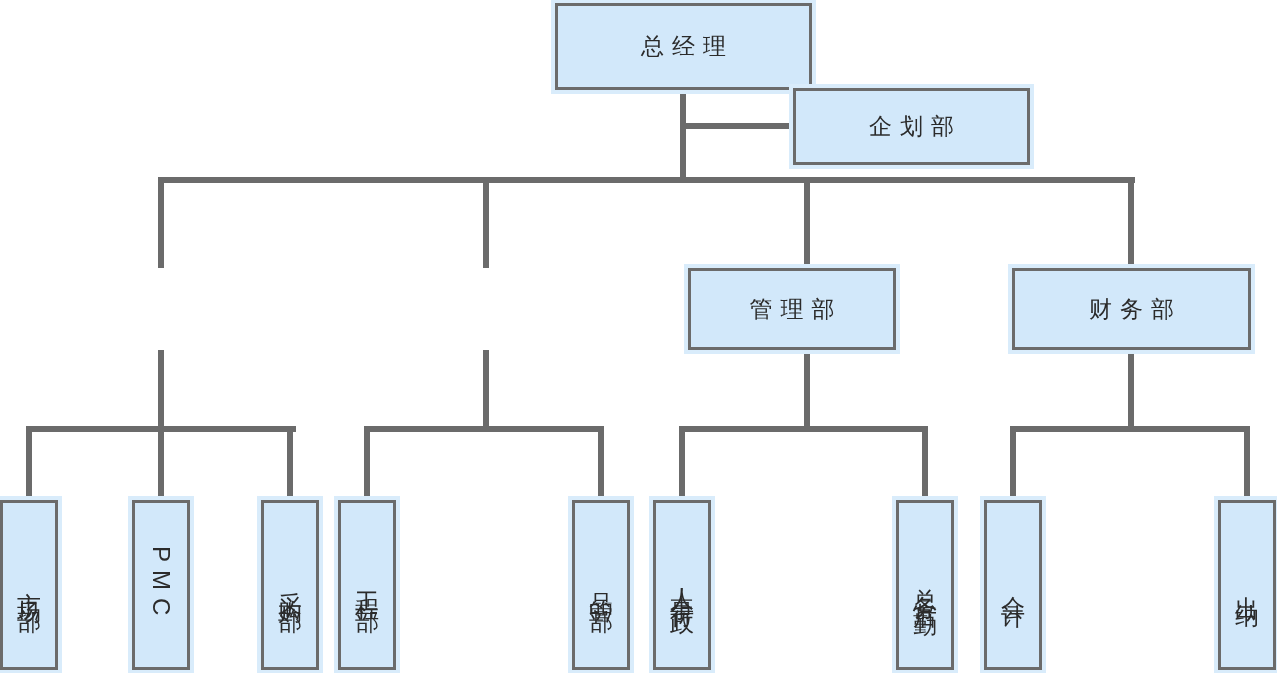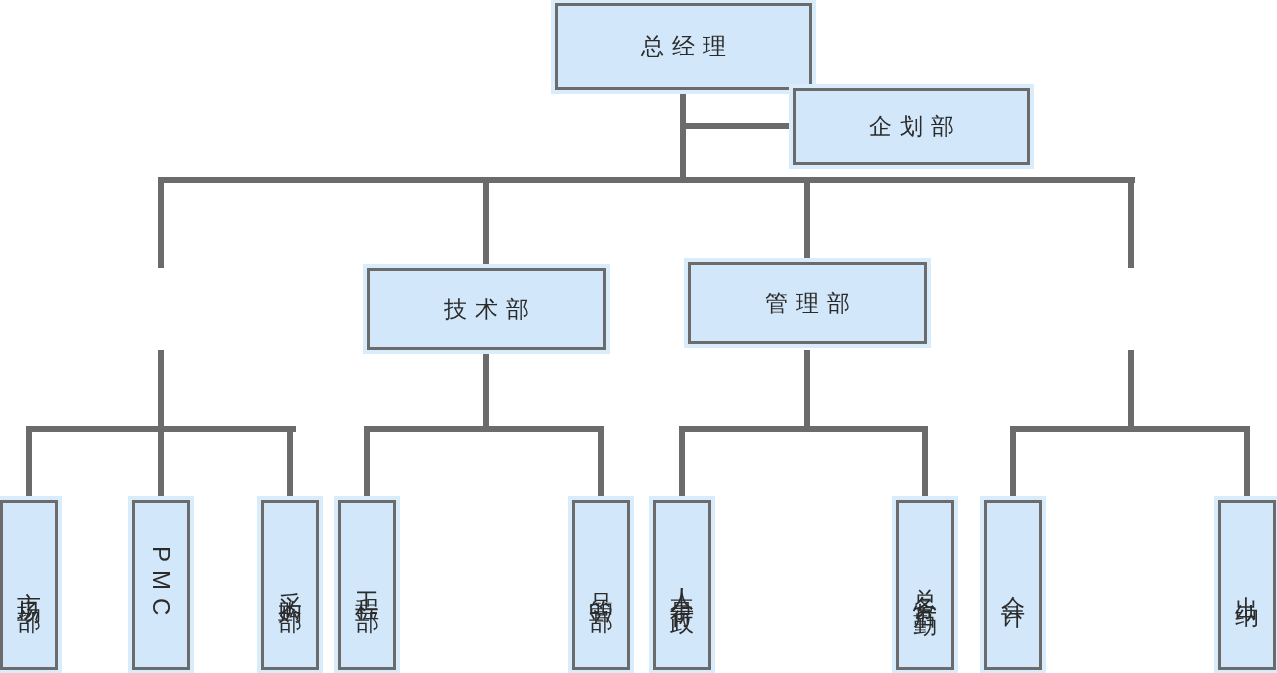--- a/index.html
+++ b/index.html
@@ -73,25 +73,25 @@
     <div class="line" style="left: 679px; top: 426px; width: 6px; height: 74px;"></div>
     <div class="line" style="left: 922px; top: 426px; width: 6px; height: 74px;"></div>
     <div class="line" style="left: 1010px; top: 426px; width: 6px; height: 74px;"></div>
     <div class="line" style="left: 1244px; top: 426px; width: 6px; height: 74px;"></div>
     <div class="node horizontal" style="left: 555px; top: 3px; width: 257px; height: 87px;">
       <span class="label">总经理</span>
     </div>
     <div class="node horizontal" style="left: 793px; top: 88px; width: 237px; height: 77px;">
       <span class="label">企划部</span>
     </div>
-    <div class="node horizontal" style="left: 367px; top: 268px; width: 239px; height: 82px;">
-      <span class="label">技术部</span>
+    <div class="node horizontal" style="left: 688px; top: 268px; width: 208px; height: 82px;">
+      <span class="label">管理部</span>
     </div>
-    <div class="node horizontal" style="left: 688px; top: 262px; width: 239px; height: 82px;">
-      <span class="label">管理部</span>
+    <div class="node horizontal" style="left: 1012px; top: 268px; width: 239px; height: 82px;">
+      <span class="label">财务部</span>
     </div>
     <div class="node vertical" style="left: 0px; top: 500px; width: 58px; height: 170px;">
       <span class="label">市场部</span>
     </div>
     <div class="node vertical" style="left: 132px; top: 500px; width: 58px; height: 170px;">
       <span class="label">PMC</span>
     </div>
     <div class="node vertical" style="left: 261px; top: 500px; width: 58px; height: 170px;">
       <span class="label">采购部</span>
     </div>

